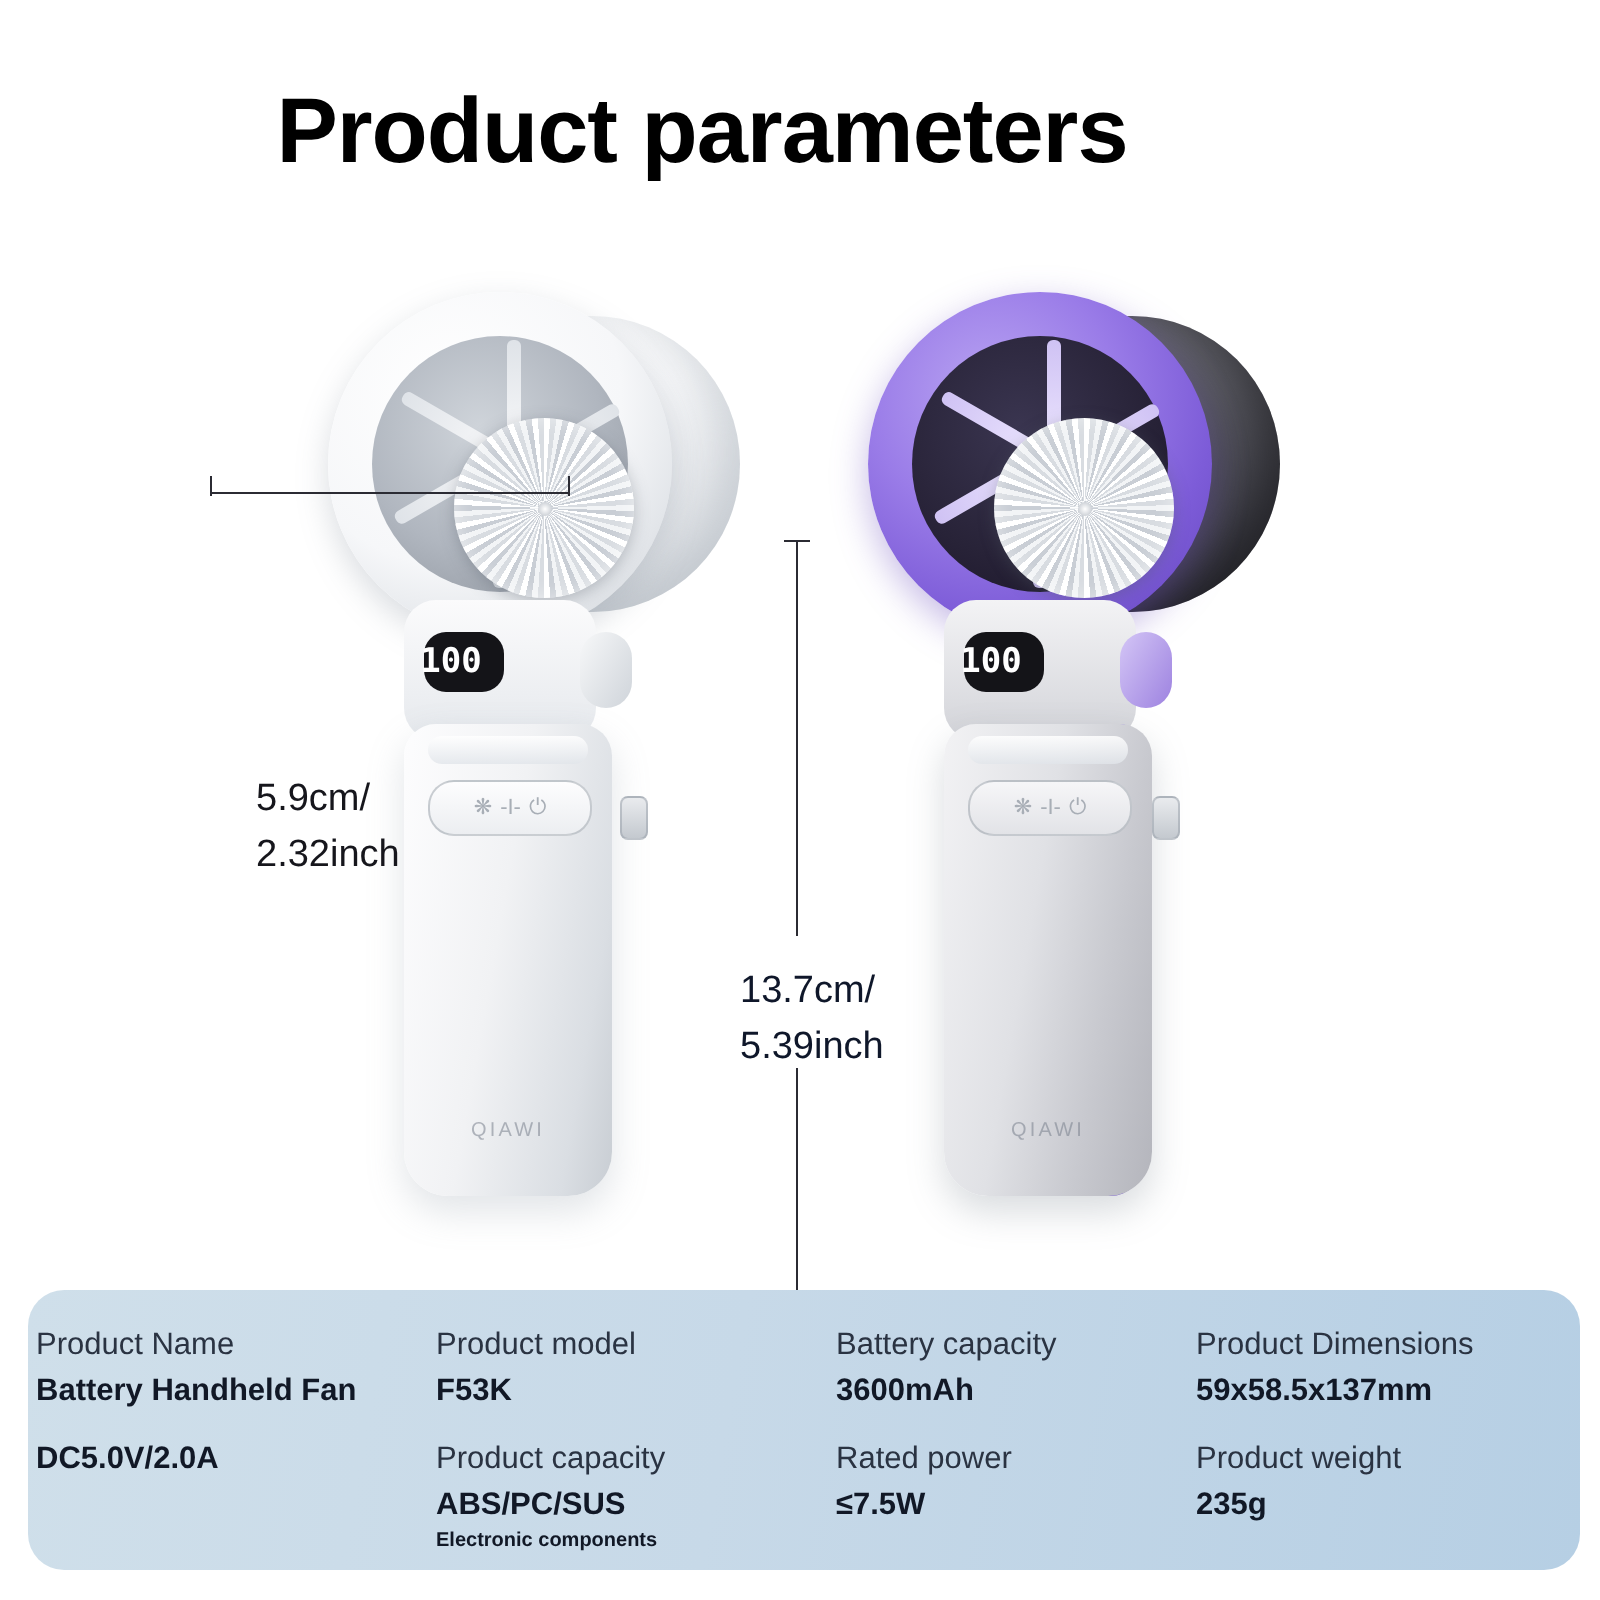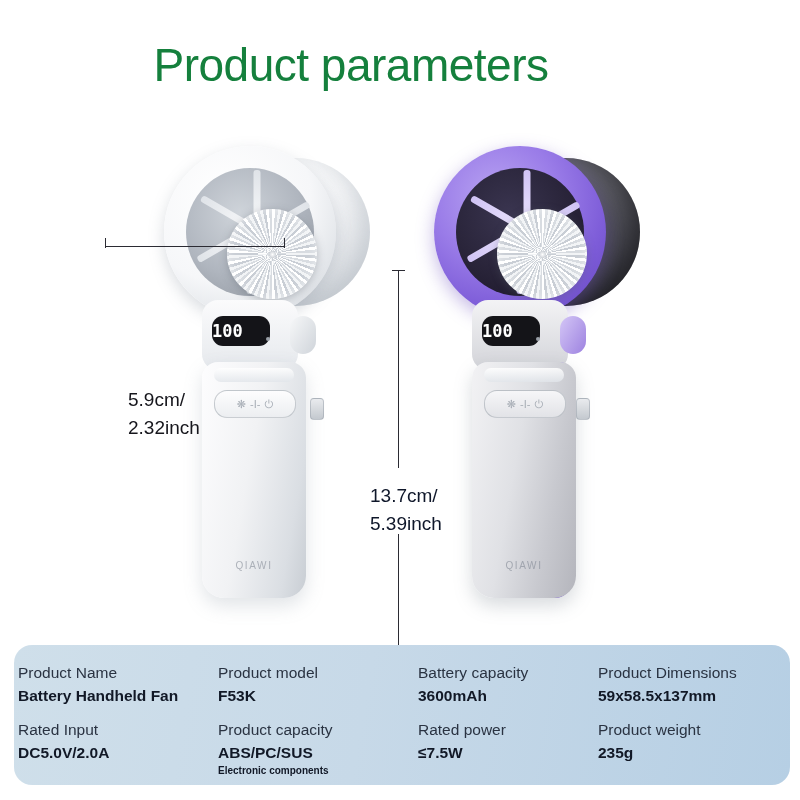--- a/index.html
+++ b/index.html
@@ -10,22 +10,22 @@
     font-family:"Liberation Sans","DejaVu Sans",sans-serif;
     overflow:hidden;
     position:relative;
   }
   .page{position:relative;width:800px;height:800px;}
 
   
   .title{
     position:absolute;left:0;top:38px;width:702px;
     text-align:center;
-    font-size:46px;font-weight:400;letter-spacing:-0.5px;
-    color:#15803d;
+    font-size:46px;font-weight:700;letter-spacing:-0.5px;
+    color:#000000;
   }
 
   
   .stage{position:absolute;left:0;top:120px;width:800px;height:510px;}
 
   
   .fan{position:absolute;width:230px;height:470px;}
   .fan.white{left:150px;top:20px;}
   .fan.purple{left:420px;top:20px;}
 
@@ -89,22 +89,22 @@
   
   .neck{position:absolute;left:52px;top:160px;width:96px;height:70px;border-radius:16px;}
   .fan.white .neck{background:linear-gradient(180deg,#fbfbfc,#e6e9ed);}
   .fan.purple .neck{background:linear-gradient(180deg,#f3f3f5,#d3d4d9);}
   .knob{position:absolute;left:140px;top:176px;width:26px;height:38px;border-radius:13px;}
   .fan.white .knob{background:linear-gradient(120deg,#f7f8f9,#cfd4da);}
   .fan.purple .knob{background:linear-gradient(120deg,#d4c6f6,#9d82e0);}
 
   
   .lcd{
-    position:absolute;left:62px;top:176px;width:58px;height:30px;border-radius:11px;
-    background:#141418;display:flex;align-items:center;justify-content:space-between;gap:13px;
+    position:absolute;left:62px;top:176px;width:40px;height:30px;border-radius:11px;
+    background:#141418;display:flex;align-items:center;justify-content:center;gap:13px;
   }
   .lcd-num{
     color:#ffffff;font-family:"DejaVu Sans Mono","Liberation Mono",monospace;
     font-size:17px;font-weight:700;letter-spacing:0px;line-height:1;
   }
   .lcd-dot{width:4px;height:4px;border-radius:50%;background:#9aa0a8;align-self:flex-end;margin-bottom:5px;}
 
   
   .handle{position:absolute;left:52px;top:222px;width:104px;height:236px;border-radius:16px 16px 22px 22px;}
   .fan.white .handle{
@@ -298,21 +298,20 @@
         <div class="spec-k">Battery capacity</div>
         <div class="spec-v">3600mAh</div>
       </div>
 
       <div class="spec-cell">
         <div class="spec-k">Product Dimensions</div>
         <div class="spec-v">59x58.5x137mm</div>
       </div>
 
       <div class="spec-cell">
-        <div class="spec-k">Rated Input</div>
         <div class="spec-v">DC5.0V/2.0A</div>
       </div>
 
       <div class="spec-cell">
         <div class="spec-k">Product capacity</div>
         <div class="spec-v">ABS/PC/SUS</div>
         <div class="spec-v2">Electronic components</div>
       </div>
 
       <div class="spec-cell">

